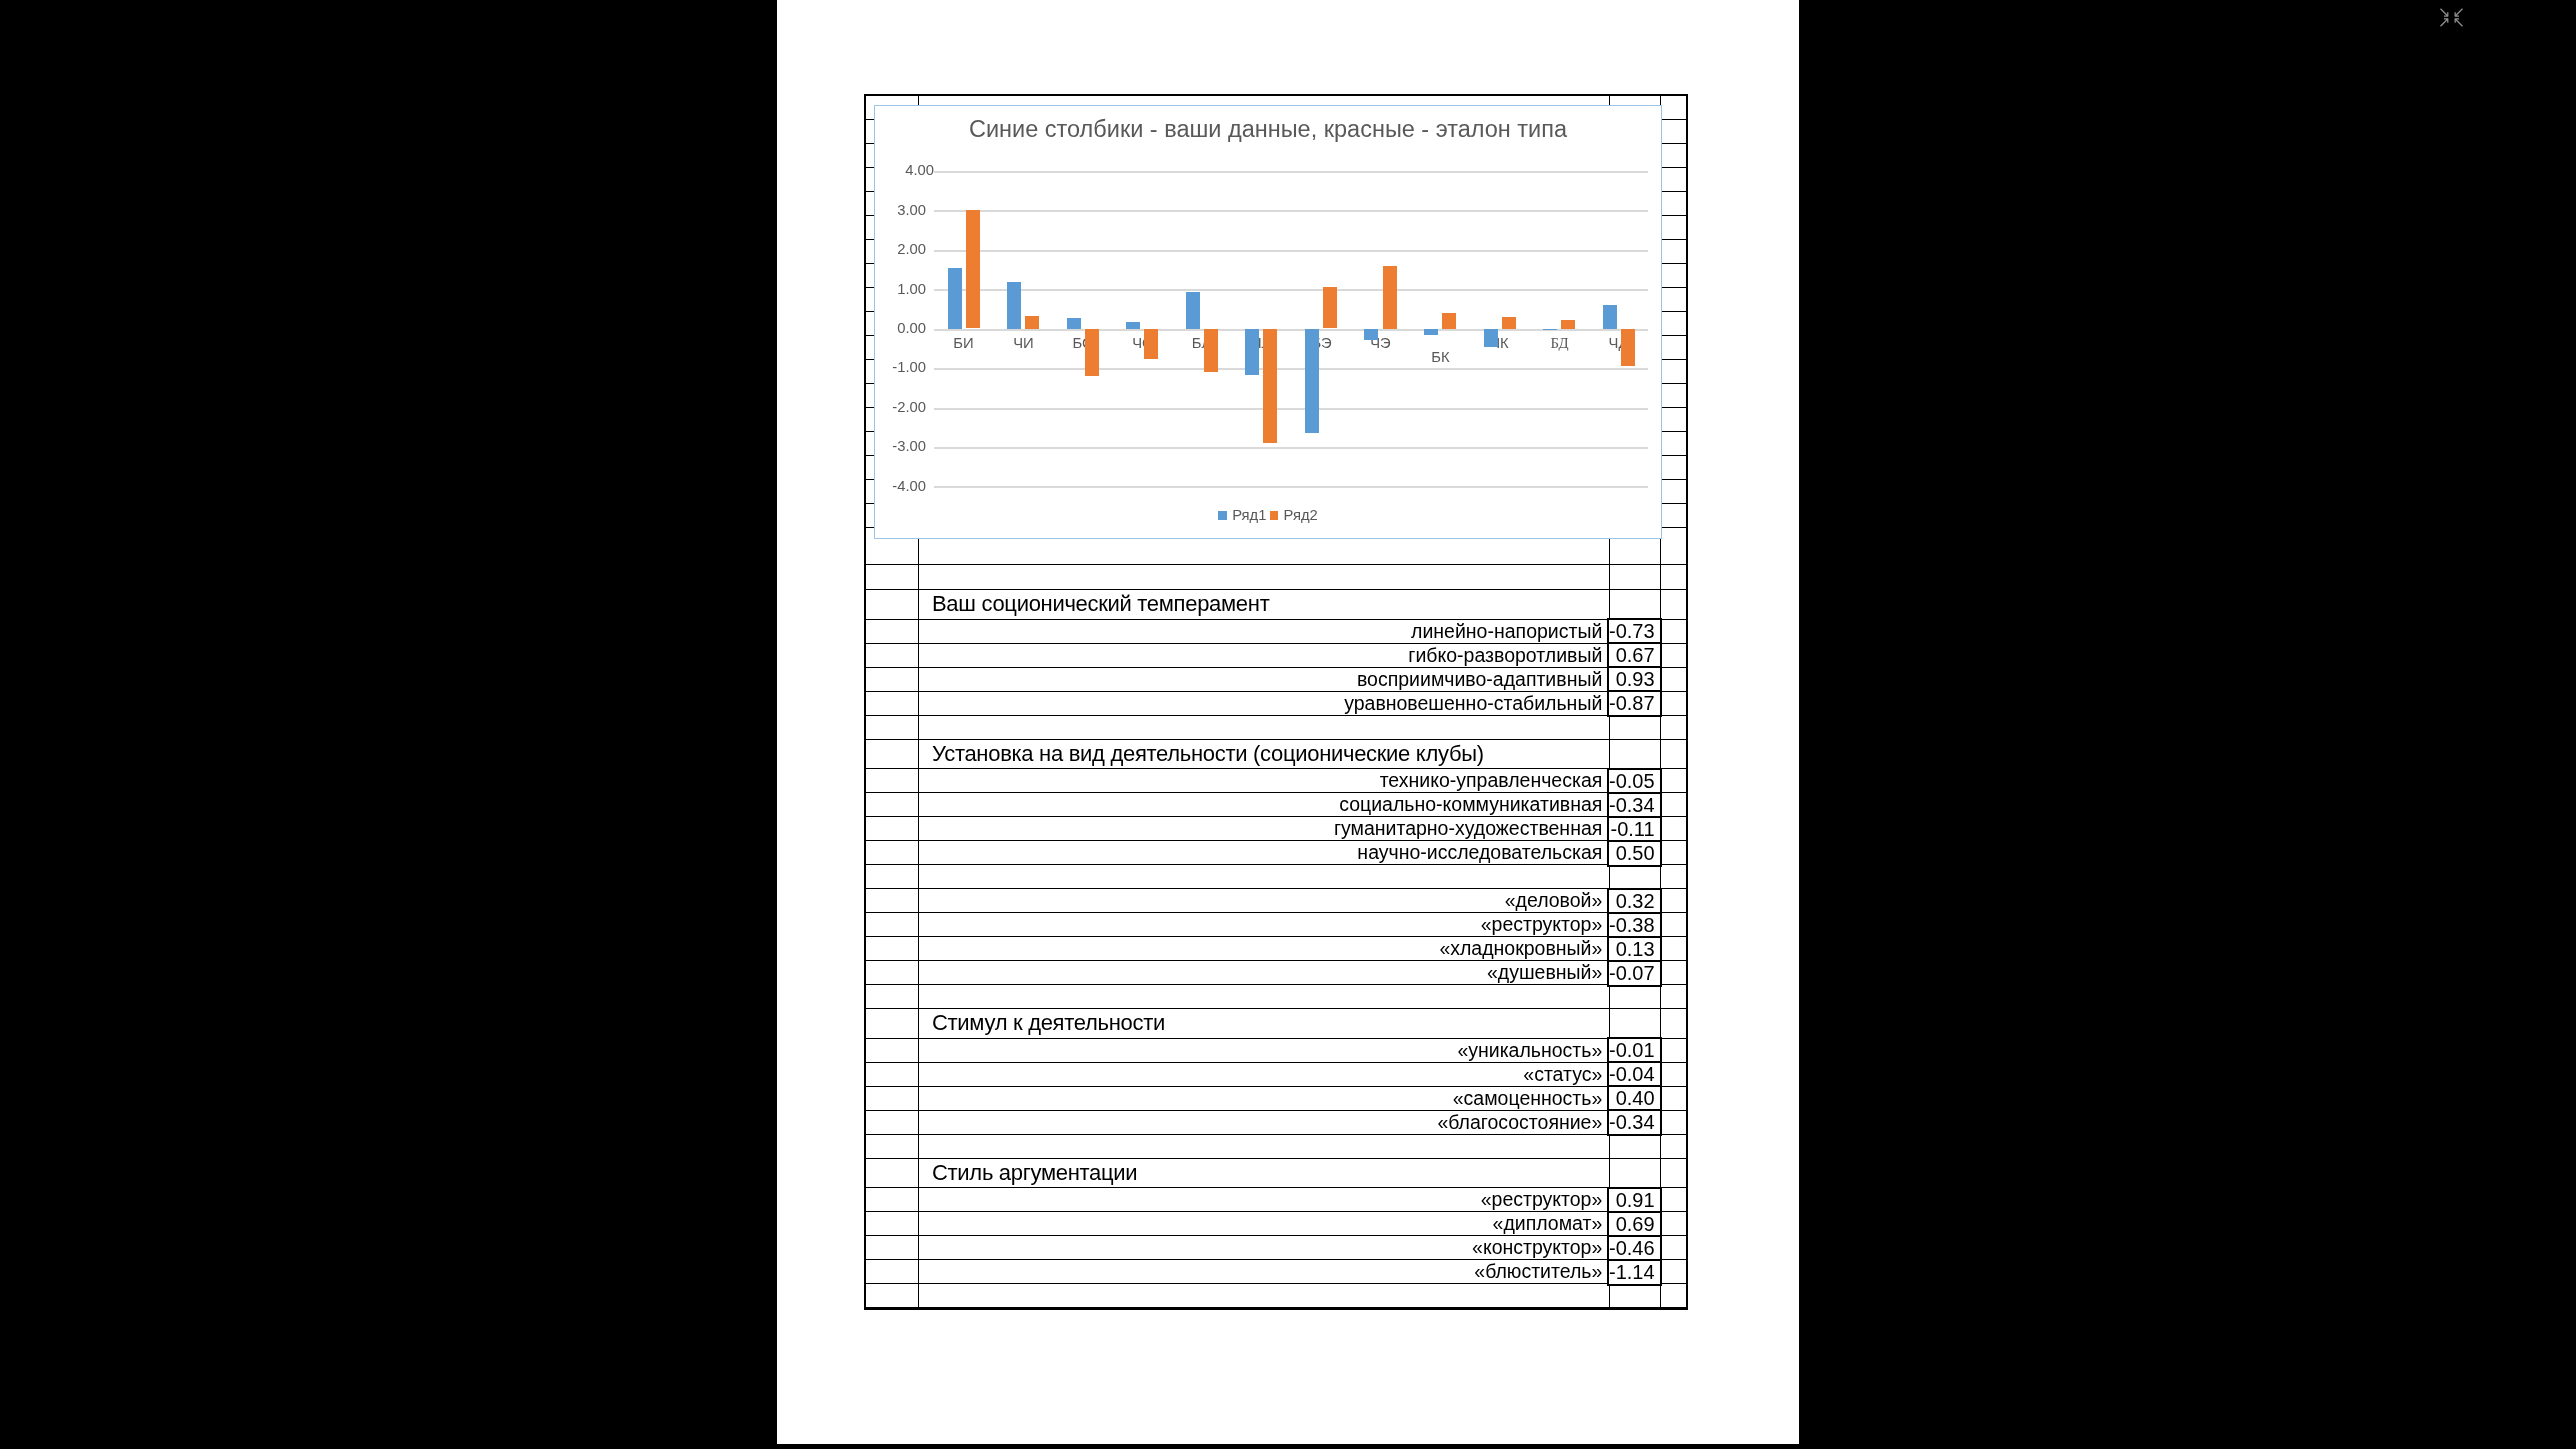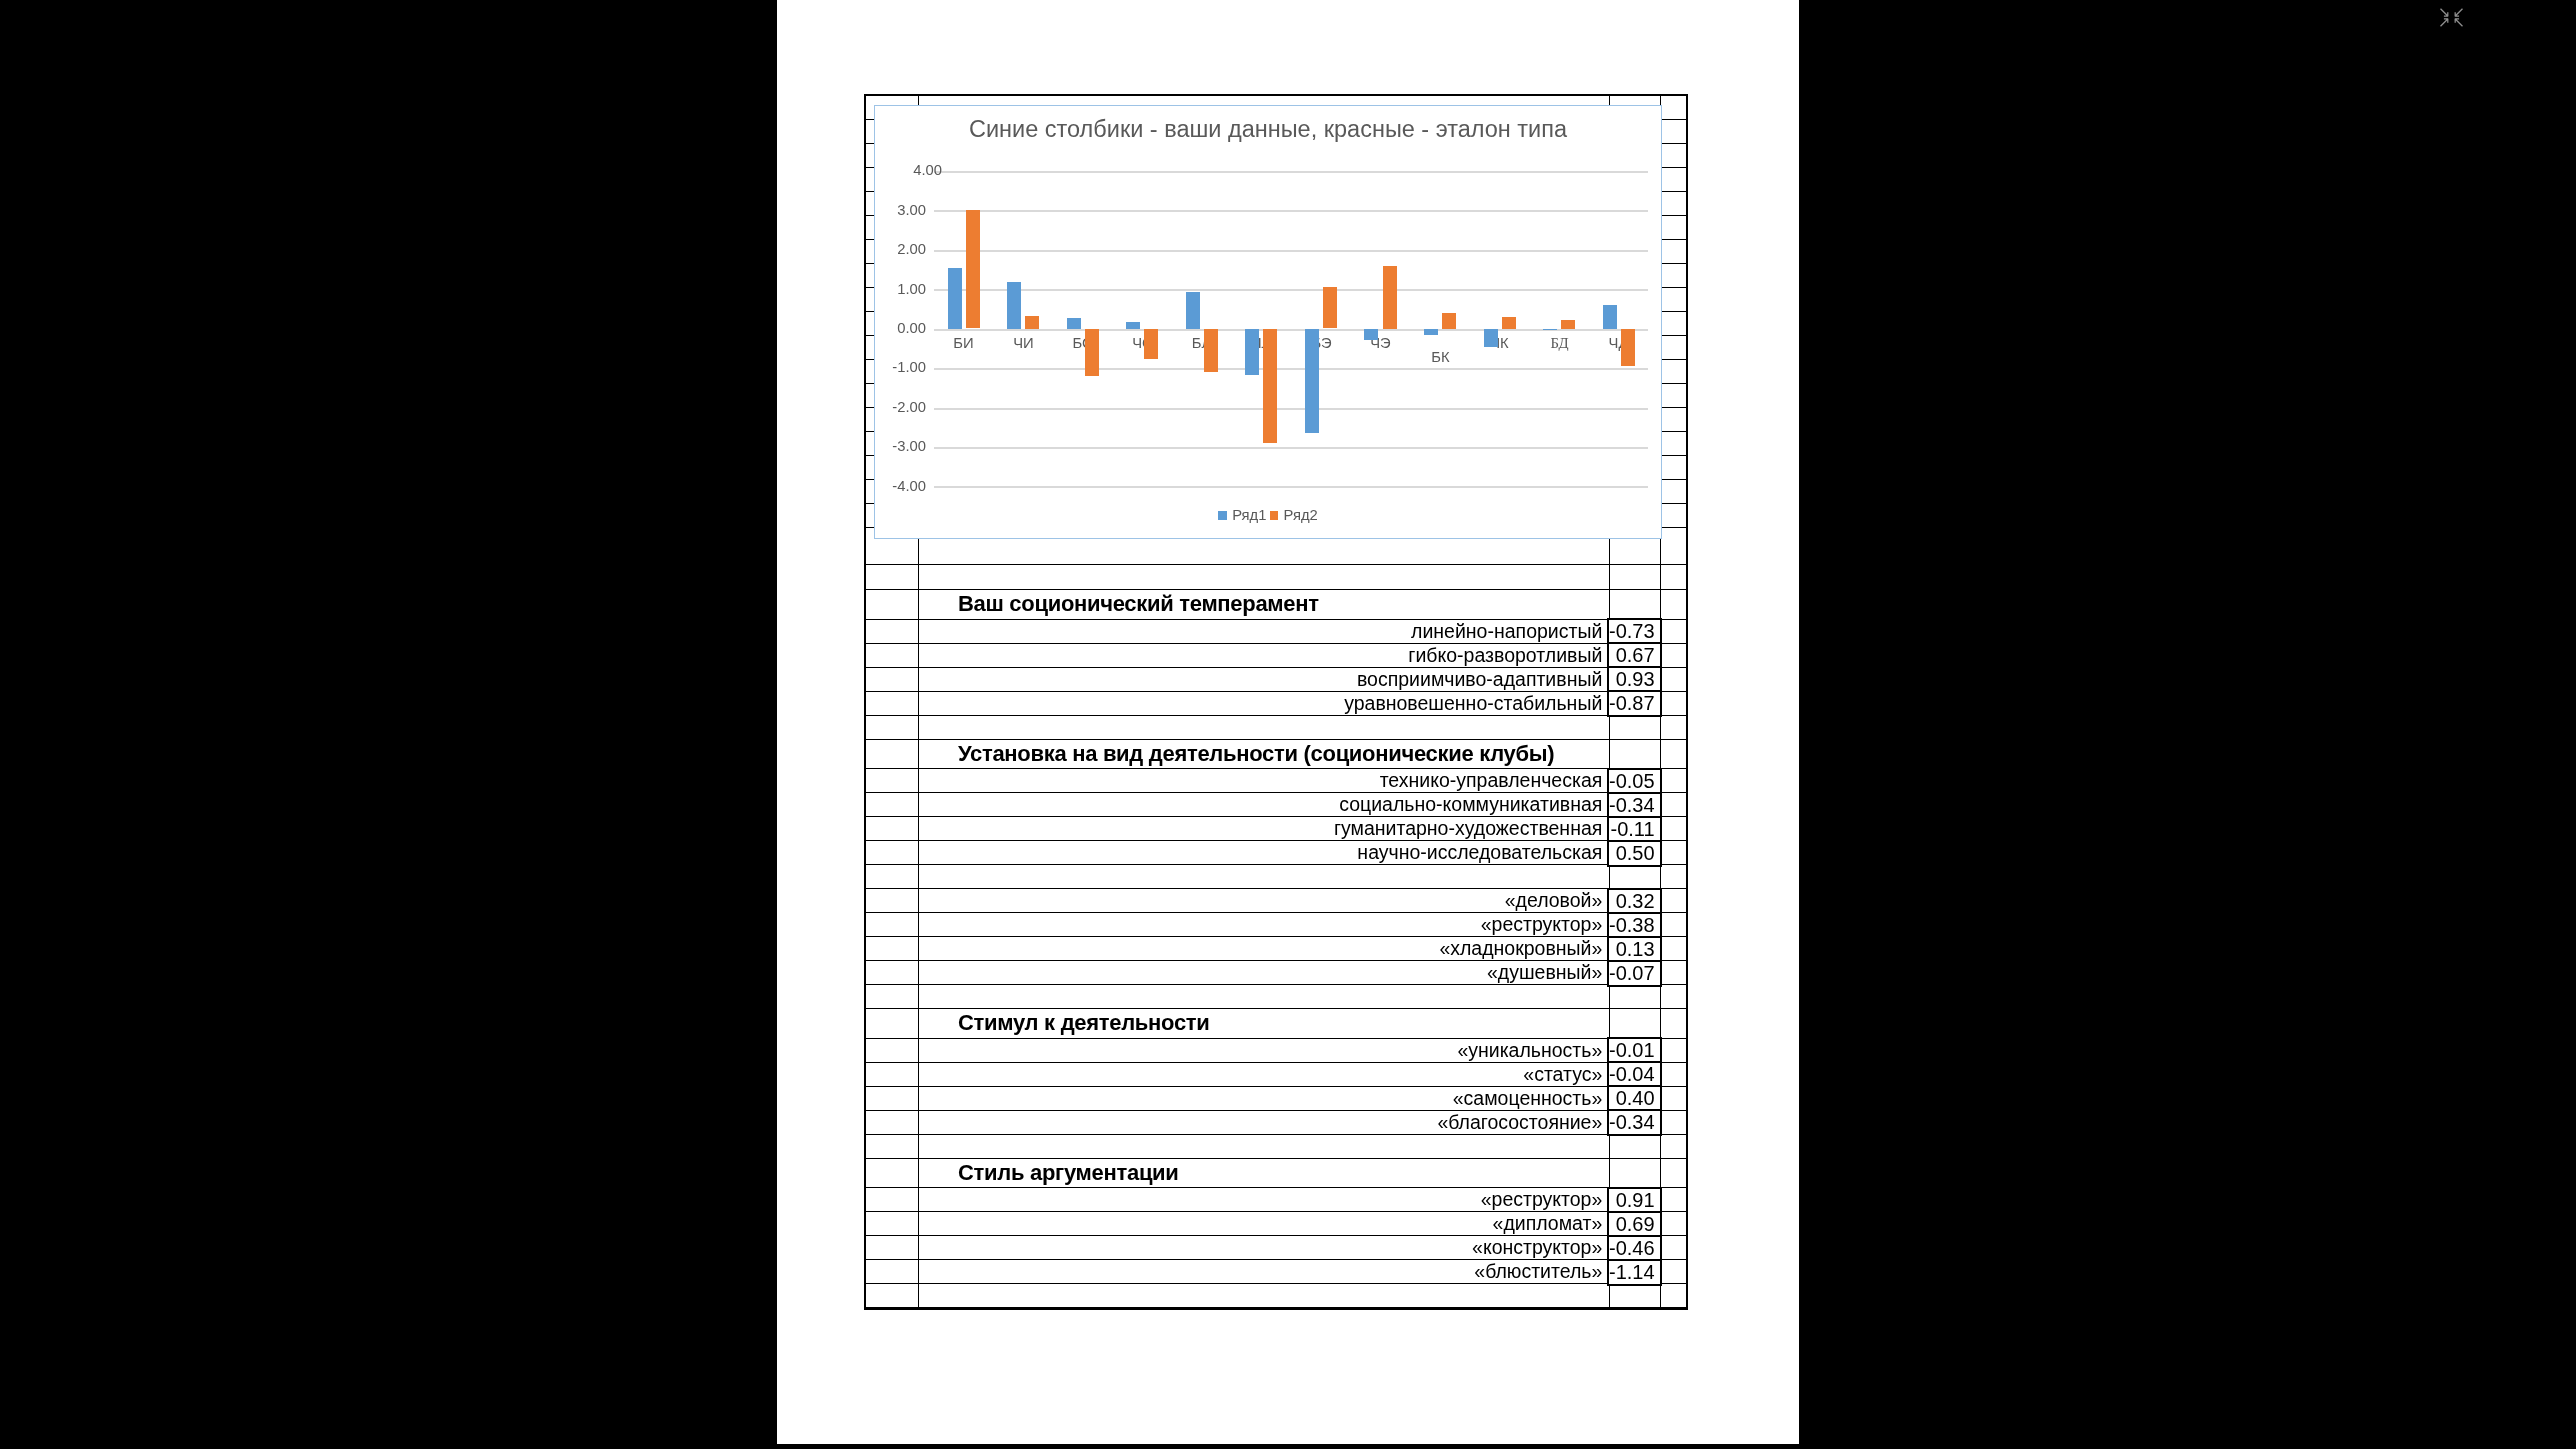--- a/index.html
+++ b/index.html
@@ -15,21 +15,21 @@
   .vline{position:absolute;top:0;bottom:0;width:0.7px;background:#000;z-index:1}
   .v1{left:52px}.v2{left:743px}.v3{left:794px}
 
   .grid-top{height:444px;
     background:repeating-linear-gradient(to bottom,transparent 0 23.5px,#000 23.5px 24px)}
 
   .row{position:relative;border-bottom:0.7px solid #000;background:transparent}
   .row.spacer37{height:25px}
   .row.spacer{height:24px}
   .row.header{height:29.5px;display:flex;align-items:center}
-  .row.header .htext{padding-left:92px;font-weight:700;font-size:22px;letter-spacing:-0.3px;z-index:2}
+  .row.header .htext{padding-left:66px;font-weight:400;font-size:22px;letter-spacing:-0.3px;z-index:2}
   .row.value{height:24px;display:flex;}
   .row.value .rlabel{width:743px;text-align:right;padding-right:6.7px;font-size:19.5px;z-index:0}
   .vcell{position:absolute;left:741px;top:-1.3px;height:27px;width:55px;border:2px solid #000;
          background:#fff;display:flex;align-items:center;justify-content:flex-end;
          padding-right:5.4px;font-size:20px;z-index:3}
 
   .chart{position:absolute;left:8px;top:9.4px;width:788px;height:434px;background:#fff;
          border:1.3px solid #9DC3E6;z-index:5}
   .chart-title{position:absolute;top:9.4px;left:0;width:100%;text-align:center;
                font-size:23.5px;color:#595959}
@@ -156,21 +156,21 @@
           <div class="rlabel">«блюститель»</div>
           <div class="vcell">-1.14</div>
         </div>
         <div class="row spacer"></div>
       </div>
 
     <div class="chart">
       <div class="chart-title">Синие столбики - ваши данные, красные - эталон типа</div>
       <div>
           <div class="gline" style="left: 59px; top: 65px; width: 714px;"></div>
-          <div class="ytick" style="left: 16px; top: 56px;">4.00</div>
+          <div class="ytick" style="left: 8px; top: 56px;">4.00</div>
           <div class="gline" style="left: 59px; top: 104px; width: 714px;"></div>
           <div class="ytick" style="left: 0px; top: 96px; text-align: right;">3.00</div>
           <div class="gline" style="left: 59px; top: 144px; width: 714px;"></div>
           <div class="ytick" style="left: 0px; top: 135px;">2.00</div>
           <div class="gline" style="left: 59px; top: 183px; width: 714px;"></div>
           <div class="ytick" style="left: 0px; top: 175px;">1.00</div>
           <div class="gline" style="left: 59px; top: 223px; width: 714px;"></div>
           <div class="ytick" style="left: 0px; top: 214px;">0.00</div>
           <div class="gline" style="left: 59px; top: 262px; width: 714px;"></div>
           <div class="ytick" style="left: 0px; top: 253px;">-1.00</div>

